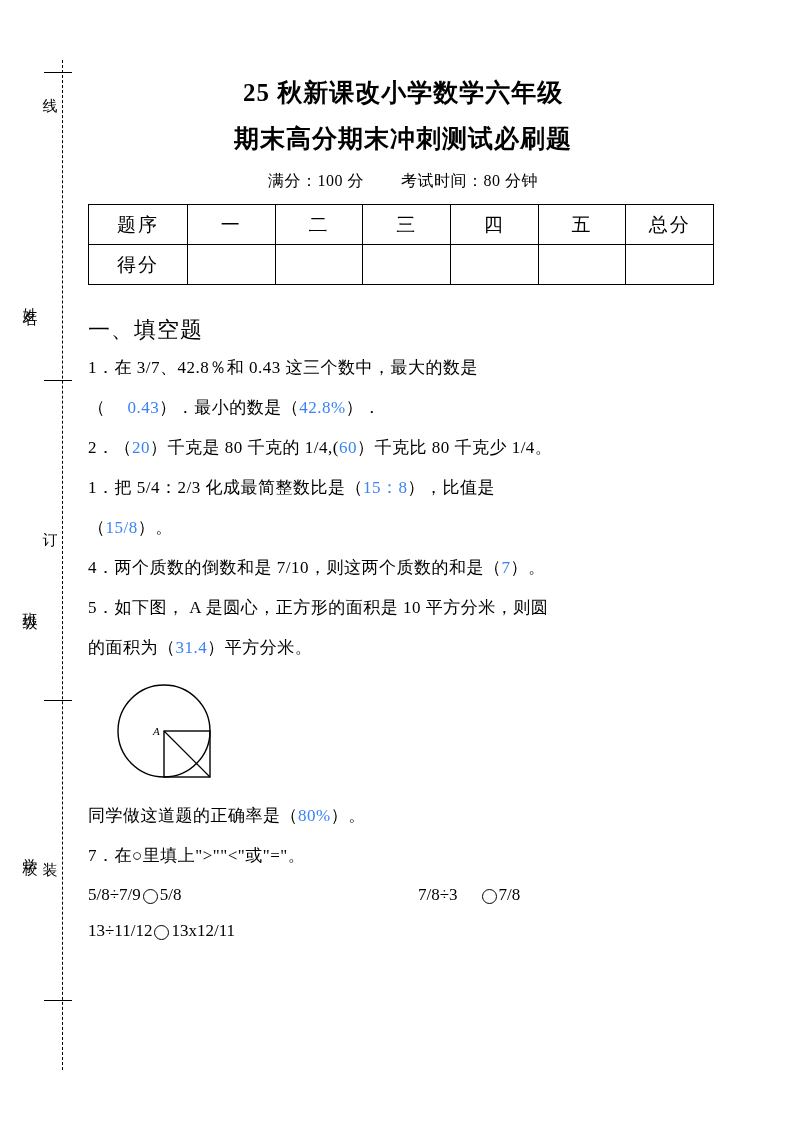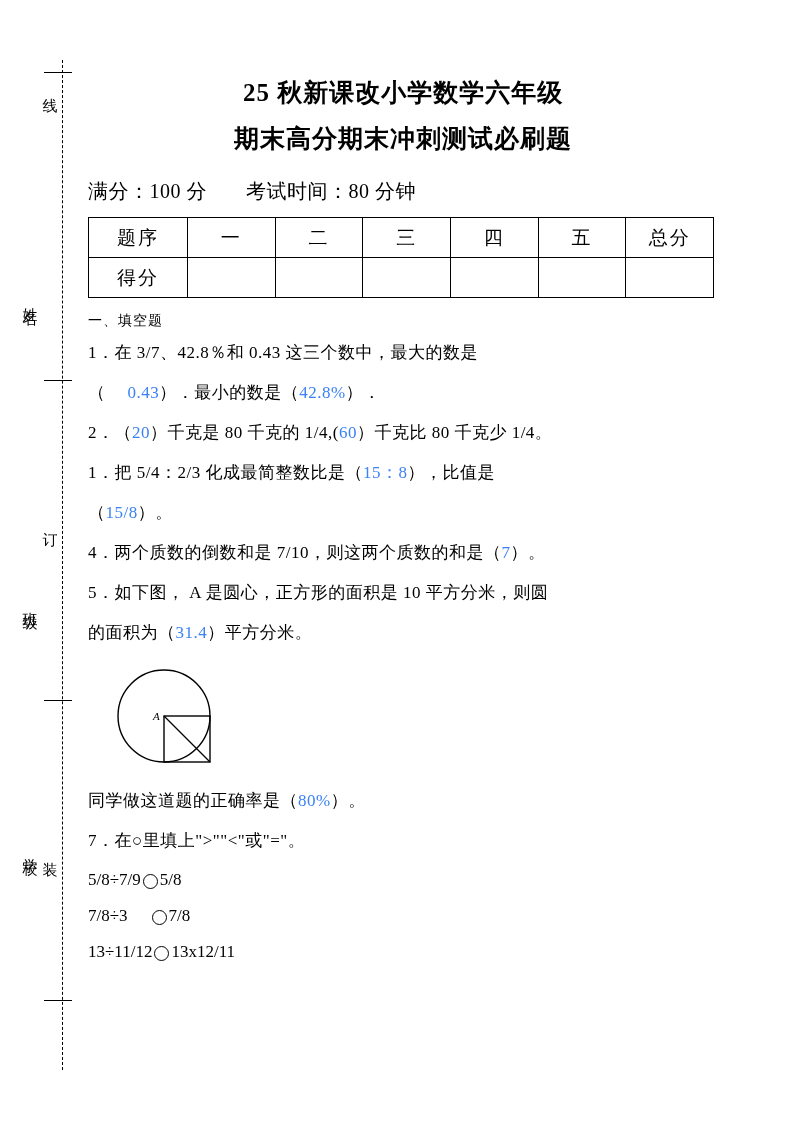--- a/index.html
+++ b/index.html
@@ -57,23 +57,23 @@
   h1.title {
     font-family: "Liberation Serif", serif;
     font-weight: bold;
     font-size: 25px;
     text-align: center;
     margin: 0;
     line-height: 46px;
     letter-spacing: 1px;
   }
   .subtitle {
-    text-align: left;
-    font-size: 20px;
-    margin-top: 16px;
+    text-align: center;
+    font-size: 16px;
+    margin-top: 9px;
     letter-spacing: 0.5px;
   }
   .subtitle .gap {
     display: inline-block;
     width: 28px;
   }
   table.score {
     border-collapse: collapse;
     width: 626px;
     margin-top: 12px;
@@ -84,22 +84,22 @@
     height: 37px;
     text-align: center;
     font-size: 19px;
     font-weight: normal;
     letter-spacing: 2px;
   }
   table.score td.first {
     width: 96px;
   }
   .section-title {
-    font-size: 14px;
-    margin-top: 14px;
+    font-size: 22px;
+    margin-top: 30px;
     letter-spacing: 1px;
   }
   p.q {
     font-size: 17px;
     line-height: 34px;
     margin: 6px 0 0 0;
     letter-spacing: 0.5px;
   }
   .ans {
     color: #3b82f6;
@@ -111,21 +111,20 @@
     margin-left: 14px;
   }
   .cmp-table {
     width: 620px;
     margin-top: 4px;
     font-size: 17px;
     line-height: 36px;
   }
   .cmp-row {
     display: flex;
-    flex-direction: column;
   }
   .cmp-left {
     width: 330px;
   }
   .cmp-right {
     width: 290px;
   }
   .circ {
     display: inline-block;
     width: 13px;

